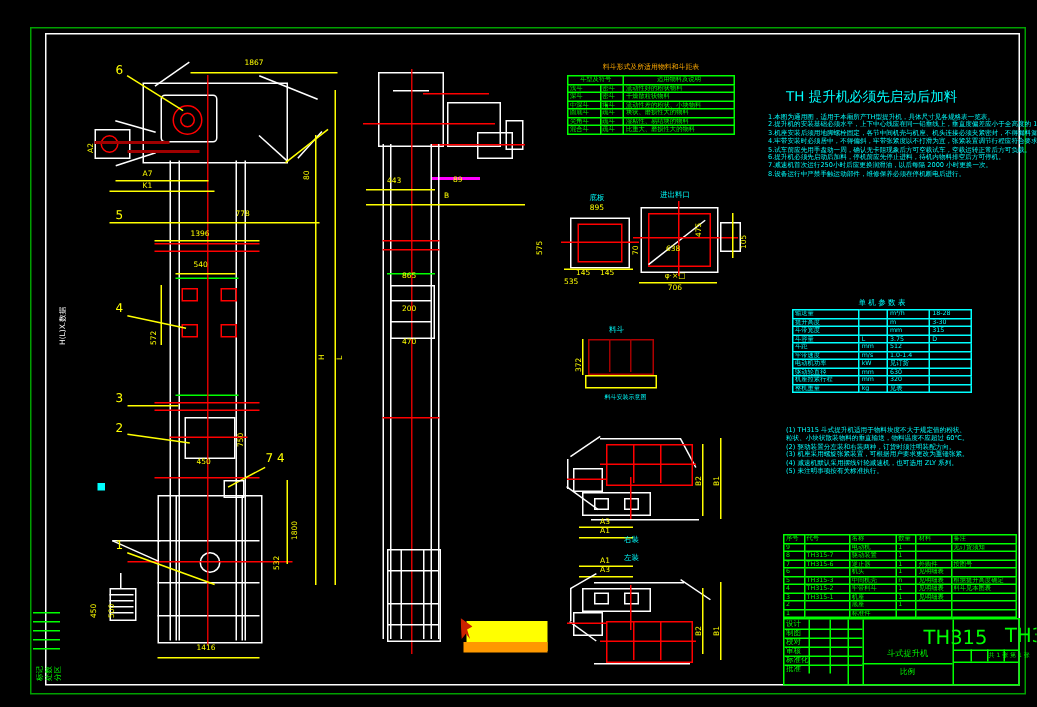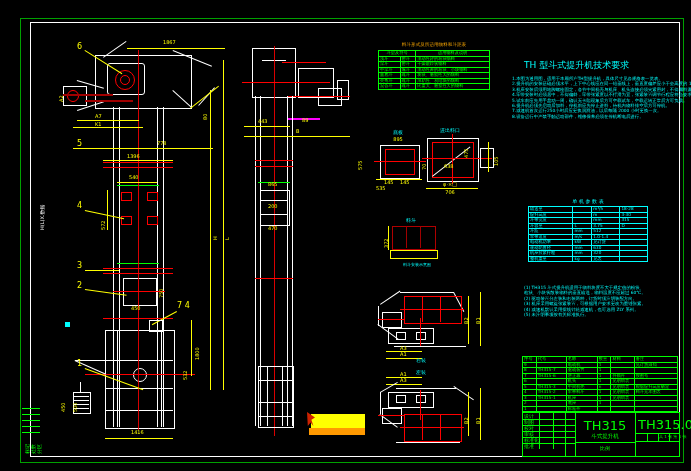--- a/index.html
+++ b/index.html
@@ -20,21 +20,21 @@
   .dr{background:#a00000;}      
   .wbox{border:1px solid #ffffff;}
   .ybox{border:1px solid #ffff00;}
   .rbox{border:1px solid #ff0000;}
   .gbox{border:1px solid #00ff00;}
   .drbox{border:1px solid #b00000;}
   
   .t{font-size:5px;line-height:5px;white-space:nowrap;letter-spacing:0px;}
   .t8{font-size:8px;line-height:8px;white-space:nowrap;}
   .t10{font-size:10px;line-height:10px;white-space:nowrap;}
-  .t14{font-size:14px;line-height:14px;white-space:nowrap;}
+  .t14{font-size:14px;line-height:14px;white-space:nowrap;margin-left:32px;}
   .ty{color:#ffff00;}
   .tw{color:#ffffff;}
   .tc{color:#00ffff;}
   .tg{color:#00ff00;}
   .rot90{transform-origin:0 0;transform:rotate(-90deg);}
   .ctr{text-align:center;}
   .blurred{filter:blur(0.25px);}
   
   table.grid{border-collapse:collapse;font-size:4.2px;line-height:4.5px;}
   table.grid td,table.grid th{border:0.5px solid currentColor;padding:0 1px;
@@ -358,21 +358,21 @@
     <div class="abs rl" style="left:26px;top:57px;width:64px;height:1px;"></div>
     <div class="abs rl" style="left:46px;top:20px;width:1px;height:30px;"></div>
     <div class="abs t ty rot90" style="left:90px;top:54px;">B2</div>
     <div class="abs t ty rot90" style="left:102px;top:54px;">B1</div>
     <div class="abs yl" style="left:94px;top:22px;width:1px;height:44px;"></div>
     <div class="abs yl" style="left:106px;top:18px;width:1px;height:52px;"></div>
     <div class="abs t tc" style="left:42px;top:0px;">左装</div>
   </div>
 
   <div class="abs" style="left:512px;top:60px;width:166px;">
-    <div class="abs t10 tc" style="left:12px;top:0px;font-size:9px;">TH 型斗式提升机技术要求</div>
+    <div class="abs t10 tc" style="left:12px;top:0px;font-size:9px;">TH 提升机必须先启动后加料</div>
     <div class="abs" style="left:0;top:16px;width:166px;">
       <div class="note blurred">1.本图为通用图，适用于本厢所产TH型提升机，具体尺寸见各规格表一览表。</div>
       <div class="note blurred">2.提升机的安装基础必须水平，上下中心线应在同一铅垂线上，垂直度偏差应小于全高度的 1/1000，且最大偏差不大于10mm。</div>
       <div class="note blurred">3.机座安装后须用地脚螺栓固定，各节中间机壳与机座、机头连接必须夹紧密封，不得漏料漏风。</div>
       <div class="note blurred">4.牢带安装时必须居中，不得偏斜，牢带张紧度以不打滑为宜，张紧装置调节行程应符合要求。</div>
       <div class="note blurred">5.试车前应先用手盘动一周，确认无卡阻现象后方可空载试车，空载运转正常后方可负载。</div>
       <div class="note blurred">6.提升机必须先启动后加料，停机前应先停止进料，待机内物料排空后方可停机。</div>
       <div class="note blurred">7.减速机首次运行250小时后应更换润滑油，以后每隔 2000 小时更换一次。</div>
       <div class="note blurred">8.设备运行中严禁手触运动部件，维修保养必须在停机断电后进行。</div>
     </div>

